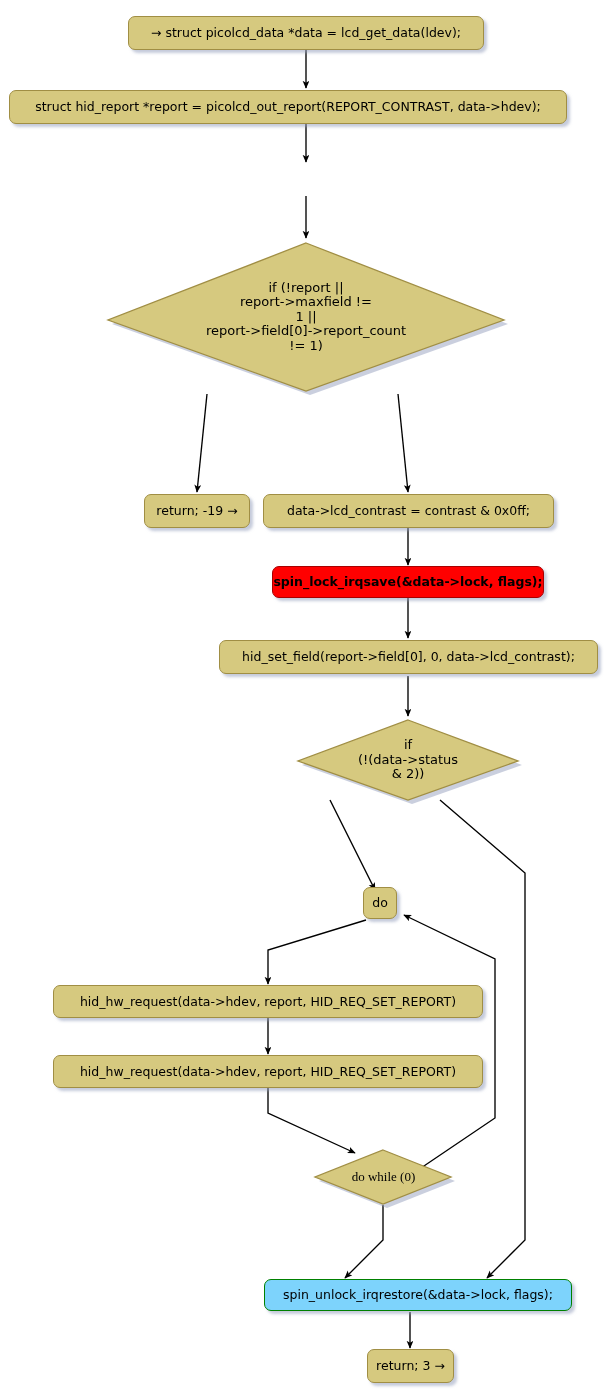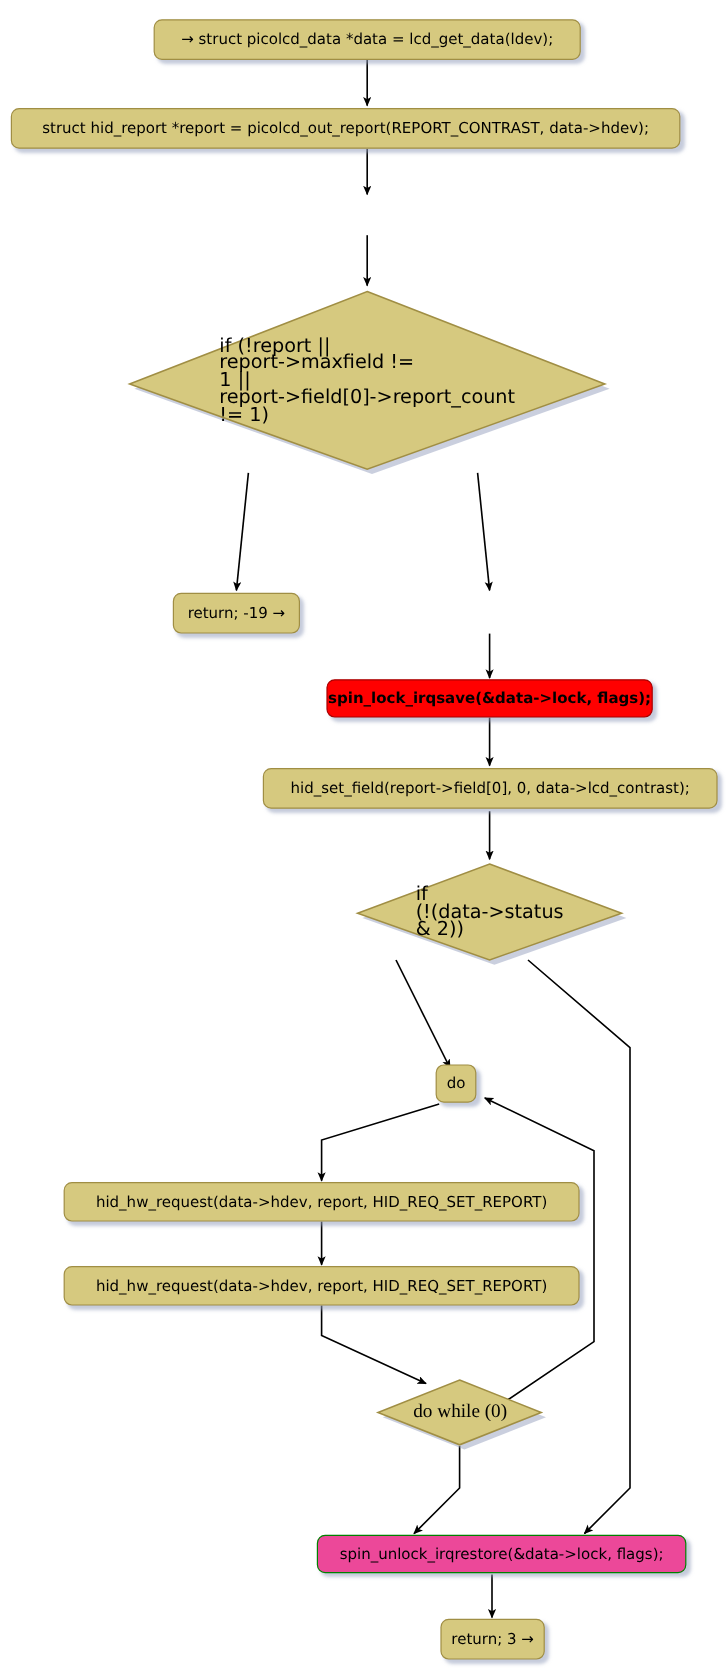--- a/index.html
+++ b/index.html
@@ -43,21 +43,21 @@
     border-radius: 7px;
     background: #d6c97f;
     box-shadow: 3px 3px 3px rgba(150,160,190,0.55);
   }
   .rect.red {
     background: #ff0000;
     border-color: #a80000;
     font-weight: bold;
   }
   .rect.green {
-    background: #ec4899;
+    background: #7dd3fc;
     border-color: #008000;
   }
   .diamond-wrap {
     position: absolute;
     z-index: 5;
   }
   .diamond-wrap svg {
     position: absolute;
     left: 0;
     top: 0;
@@ -65,21 +65,22 @@
   }
   .diamond-label {
     position: absolute;
     left: 0;
     top: 0;
     width: 100%;
     height: 100%;
     display: flex;
     align-items: center;
     justify-content: center;
-    font-size: 16px;
+    text-align: center;
+    font-size: 13px;
     line-height: 14.5px;
     color: #000000;
     white-space: pre;
     pointer-events: none;
   }
 </style>
 </head>
 <body>
 
 <div id="canvas">
@@ -126,20 +127,21 @@
     </g>
   </svg>
 
   <div class="node rect" style="left:128px; top:16px; width:356px; height:34px;">→ struct picolcd_data *data = lcd_get_data(ldev);</div>
 
   <div class="node rect" style="left:9px; top:90px; width:558px; height:34px;">struct hid_report *report = picolcd_out_report(REPORT_CONTRAST, data-&gt;hdev);</div>
 
 
   <div class="node rect" style="left:144px; top:494px; width:106px; height:34px;">return; -19 →</div>
 
+  <div class="node rect" style="left:263px; top:494px; width:291px; height:34px;">data-&gt;lcd_contrast = contrast &amp; 0x0ff;</div>
 
   <div class="node rect red" style="left:272px; top:566px; width:272px; height:32px;">spin_lock_irqsave(&amp;data-&gt;lock, flags);</div>
 
   <div class="node rect" style="left:219px; top:640px; width:379px; height:34px;">hid_set_field(report-&gt;field[0], 0, data-&gt;lcd_contrast);</div>
 
   <div class="node rect" style="left:363px; top:887px; width:34px; height:32px;">do</div>
 
   <div class="node rect" style="left:53px; top:985px; width:430px; height:33px;">hid_hw_request(data-&gt;hdev, report, HID_REQ_SET_REPORT)</div>
 
   <div class="node rect" style="left:53px; top:1055px; width:430px; height:33px;">hid_hw_request(data-&gt;hdev, report, HID_REQ_SET_REPORT)</div>

